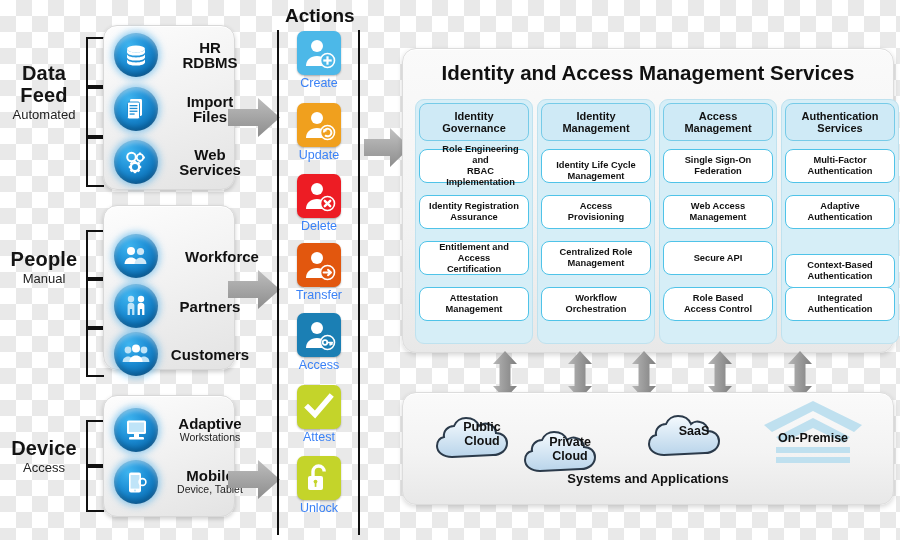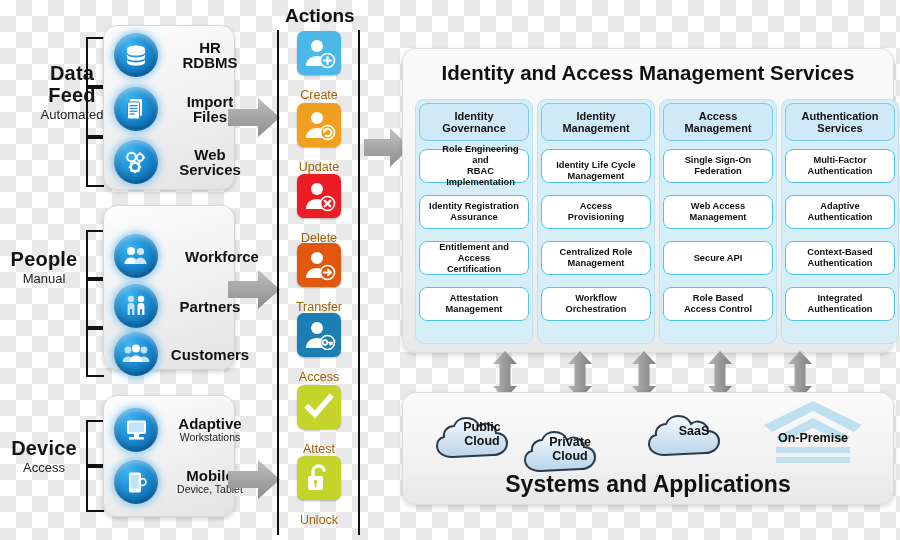--- a/index.html
+++ b/index.html
@@ -44,21 +44,21 @@
   
   .bigarrow{position:absolute;}
   .bigarrow svg{display:block;}
 
   
   .divider{position:absolute;width:2px;background:#111;}
   .actions-title{position:absolute;font-size:19px;font-weight:bold;color:#111;}
   .action{position:absolute;width:48px;text-align:center;}
   .actbox{width:44px;height:44px;border-radius:7px;margin:0 auto;display:flex;align-items:center;justify-content:center;
           box-shadow:0 1px 2px rgba(0,0,0,.28);}
-  .actlabel{font-size:12.5px;line-height:15px;margin-top:13px;color:#a16207;}
+  .actlabel{font-size:12.5px;line-height:15px;margin-top:1px;color:#3b82f6;}
 
   
   .panel{
     position:absolute;box-sizing:border-box;border-radius:14px;
     background:linear-gradient(180deg,#fafafa 0%,#f3f3f3 55%,#e8e8e8 100%);
     border:1px solid #dcdcdc;
     box-shadow:0 2px 5px rgba(0,0,0,.16), inset 0 1px 0 #fff;
   }
   .panel-title{position:absolute;width:100%;text-align:center;font-weight:bold;color:#111;}
   .col{
@@ -87,21 +87,21 @@
   .cloud .cl-txt{position:relative;z-index:2;font-size:12.5px;font-weight:bold;line-height:14px;color:#111;}
   .cloud svg{position:absolute;left:0;top:0;}
   .onprem{position:absolute;}
   .onprem .op-txt{position:absolute;width:100%;text-align:center;font-size:12.5px;font-weight:bold;color:#111;z-index:2;}
   .bottom-title{position:absolute;width:100%;text-align:center;font-weight:bold;color:#111;}
 </style>
 </head>
 <body>
 
 <div class="srcgroup">
-  <div class="srclabel" style="top:62px;padding-left:28px;">
+  <div class="srclabel" style="top:62px;">
     <div class="big">Data Feed</div>
     <div class="sub">Automated</div>
   </div>
   <div class="bracket" style="left:86px;top:37px;width:18px;height:50px;"></div>
   <div class="bracket" style="left:86px;top:87px;width:18px;height:50px;"></div>
   <div class="bracket" style="left:86px;top:137px;width:18px;height:50px;"></div>
 
   <div class="card" style="left:103px;top:25px;width:132px;height:165px;"></div>
 
   <div class="row" style="left:114px;top:33px;">
@@ -496,21 +496,21 @@
       <div>
           <div>Web Access</div>
            <div>Management</div>
         </div>
     </div>
     <div class="svc" style="top:141px;">
       <div>
           <div>Secure API</div>
         </div>
     </div>
-    <div class="svc" style="top:187px;">
+    <div class="svc" style="top:187px;border-radius:12px;">
       <div>
           <div>Role Based</div>
            <div>Access Control</div>
         </div>
     </div>
   </div>
 
   <div class="col" style="left:378px;top:50px;width:118px;height:245px;">
     <div class="colhead">
       <div>
@@ -523,21 +523,21 @@
           <div>Multi-Factor</div>
            <div>Authentication</div>
         </div>
     </div>
     <div class="svc" style="top:95px;">
       <div>
           <div>Adaptive</div>
            <div>Authentication</div>
         </div>
     </div>
-    <div class="svc" style="top:141px;">
+    <div class="svc" style="top:154px;">
       <div>
           <div>Context-Based</div>
            <div>Authentication</div>
         </div>
     </div>
     <div class="svc" style="top:187px;">
       <div>
           <div>Integrated</div>
            <div>Authentication</div>
         </div>
@@ -620,14 +620,14 @@
       <g fill="#bfe0ef">
         <path d="M55 2 L104 26 L96 33 L55 12 L14 33 L6 26 Z"></path>
         <path d="M55 19 L92 38 L86 44 L55 29 L24 44 L18 38 Z"></path>
         <rect x="18" y="48" width="74" height="6"></rect>
         <rect x="18" y="58" width="74" height="6"></rect>
       </g>
     </svg>
     <div class="op-txt" style="top:32px;">On-Premise</div>
   </div>
 
-  <div class="bottom-title" style="top:78px;font-size:23px;">Systems and Applications</div>
+  <div class="bottom-title" style="top:78px;font-size:13px;">Systems and Applications</div>
 </div>
 
 </body></html>

